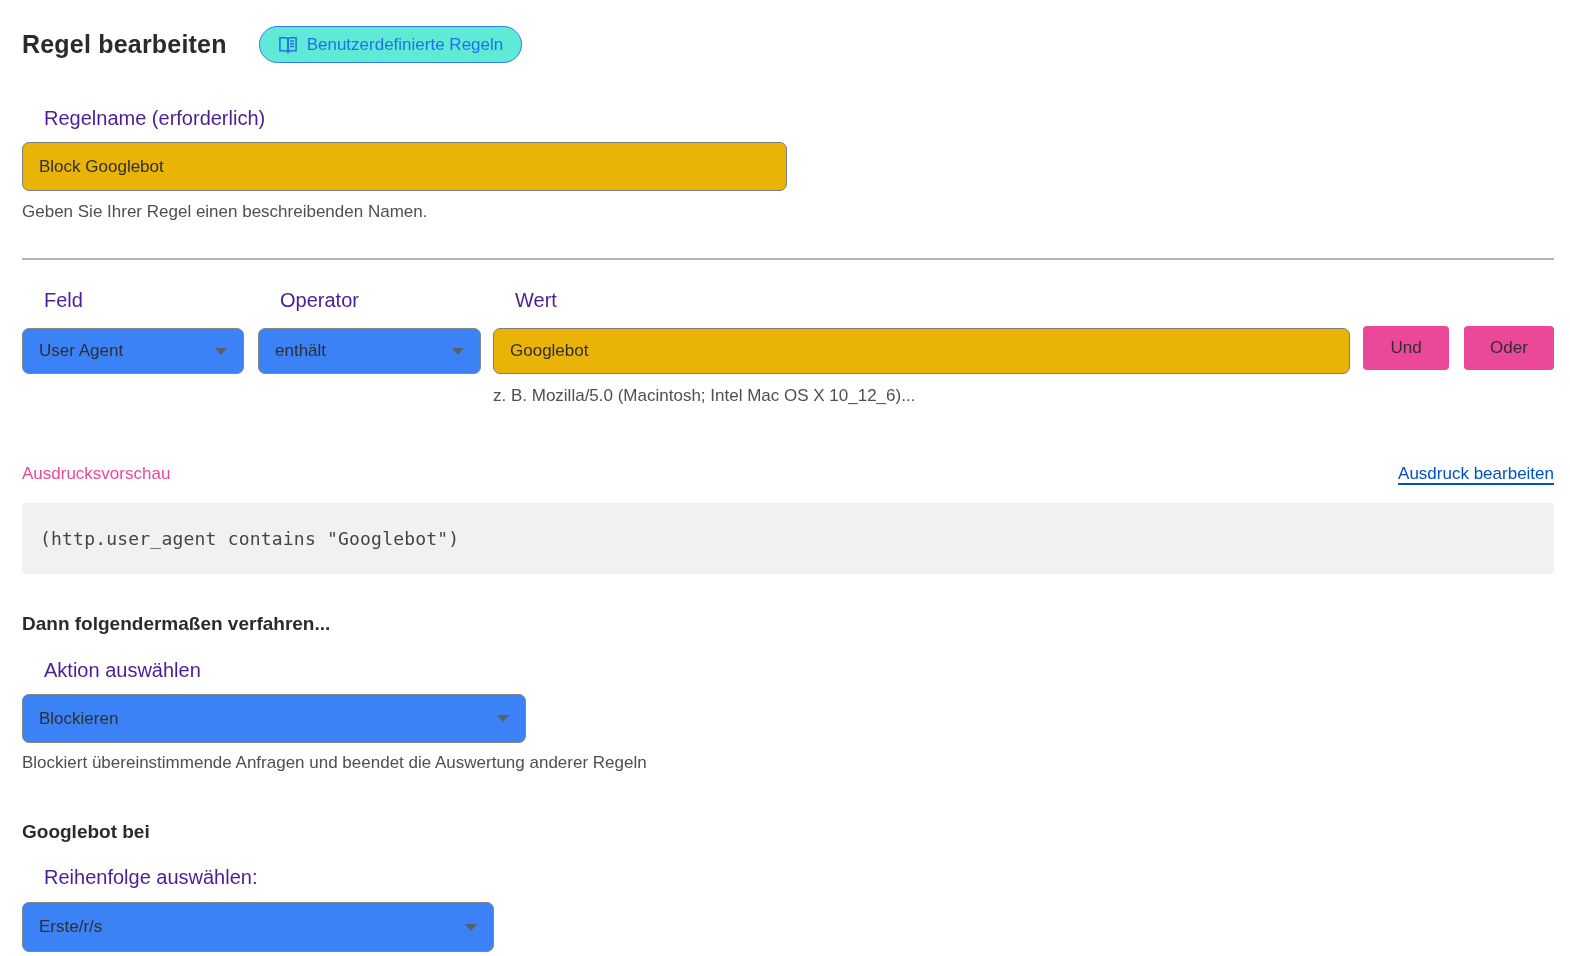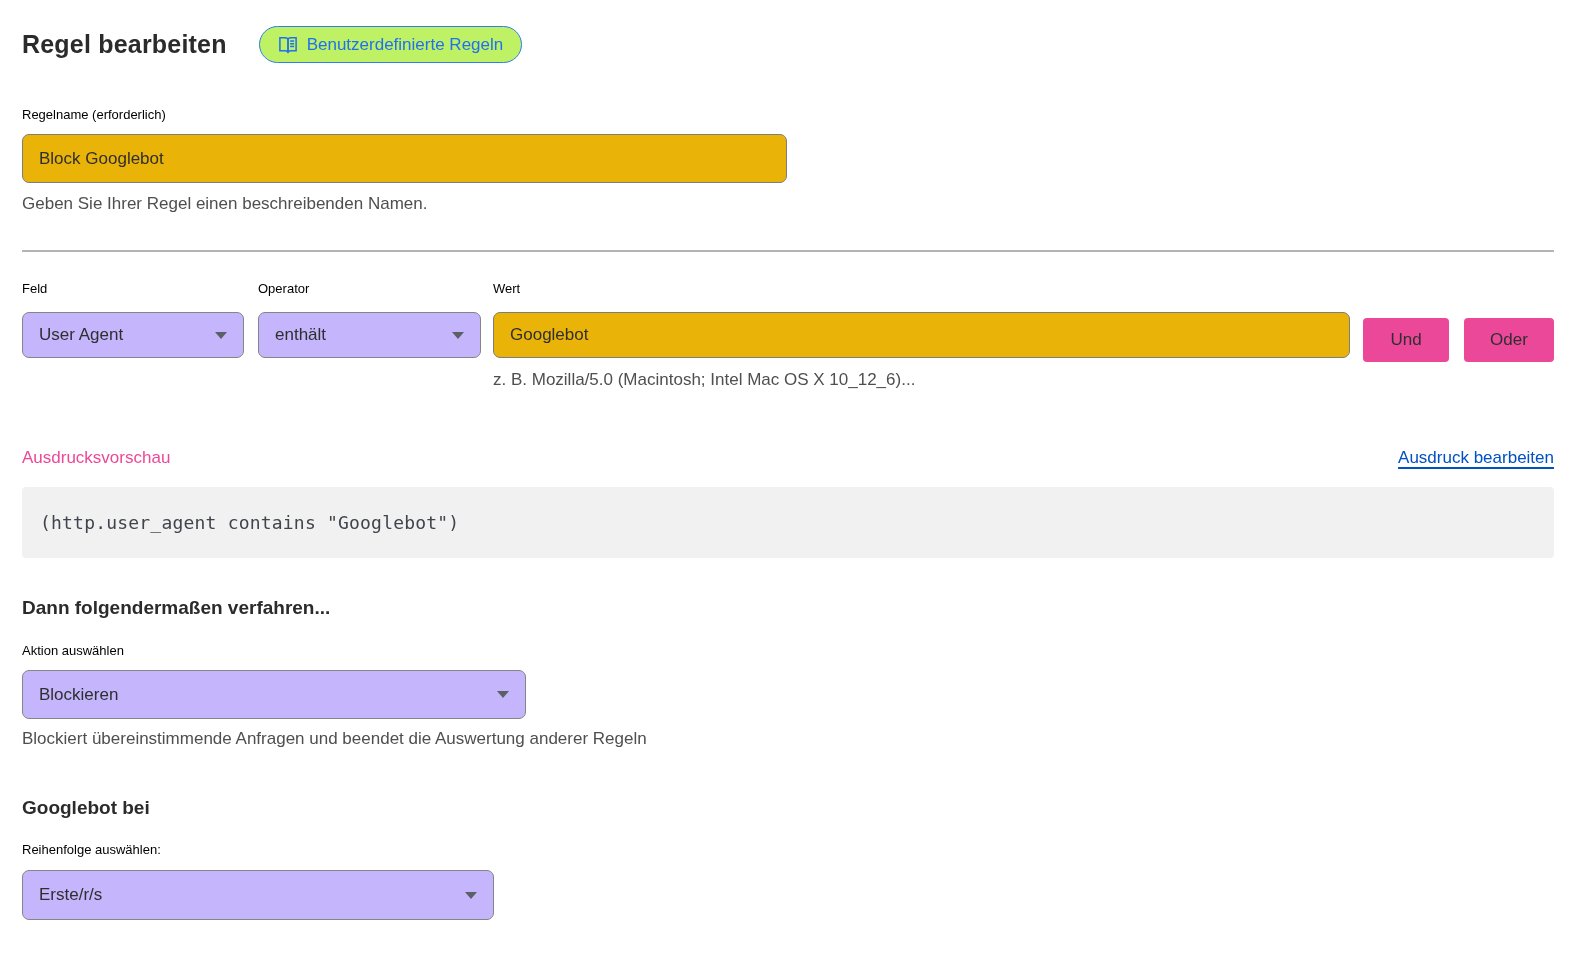--- a/index.html
+++ b/index.html
@@ -12,37 +12,37 @@
     overflow: hidden;
   }
   .page { padding: 26px 16px 0 22px; width: 1570px; }
 
   
   .header-row { display: flex; align-items: center; gap: 32px; margin-bottom: 44px; }
   .page-title { font-size: 25px; font-weight: 700; color: #2b2b2b; letter-spacing: 0.2px; }
   .pill {
     display: inline-flex; align-items: center; gap: 9px;
     border: 1.5px solid #2f7df2; border-radius: 19px;
-    background: #bef264; color: #2170f0;
+    background: #5eead4; color: #2170f0;
     font-family: inherit; font-size: 17px;
     padding: 7px 18px; height: 37px; cursor: pointer;
   }
   .pill svg { display: block; }
 
   
-  .field-label { display: block; font-size: 13px; color: #000000; }
+  .field-label { display: block; font-size: 20px; color: #4c1d95; margin-left: 22px; }
   .helper { font-size: 17px; color: #4f4f4f; }
   .text-input {
     display: block; font-family: inherit; font-size: 17px; color: #2f2f2f;
     border: 1px solid #7d7d7d; border-radius: 7px; background: #eab308;
     padding: 0 16px; outline: none; width: 100%;
   }
   .select {
     display: flex; align-items: center; justify-content: space-between;
-    border: 1px solid #858585; border-radius: 7px; background: #c4b5fd;
+    border: 1px solid #858585; border-radius: 7px; background: #3b82f6;
     font-size: 17px; color: #2f2f2f; padding: 0 16px; cursor: pointer;
   }
   .caret {
     width: 0; height: 0; flex: 0 0 auto;
     border-left: 6px solid transparent; border-right: 6px solid transparent;
     border-top: 7px solid #5a6066; margin-left: 10px;
   }
 
   
   .rule-name-input { width: 765px; height: 49px; margin-top: 12px; }

